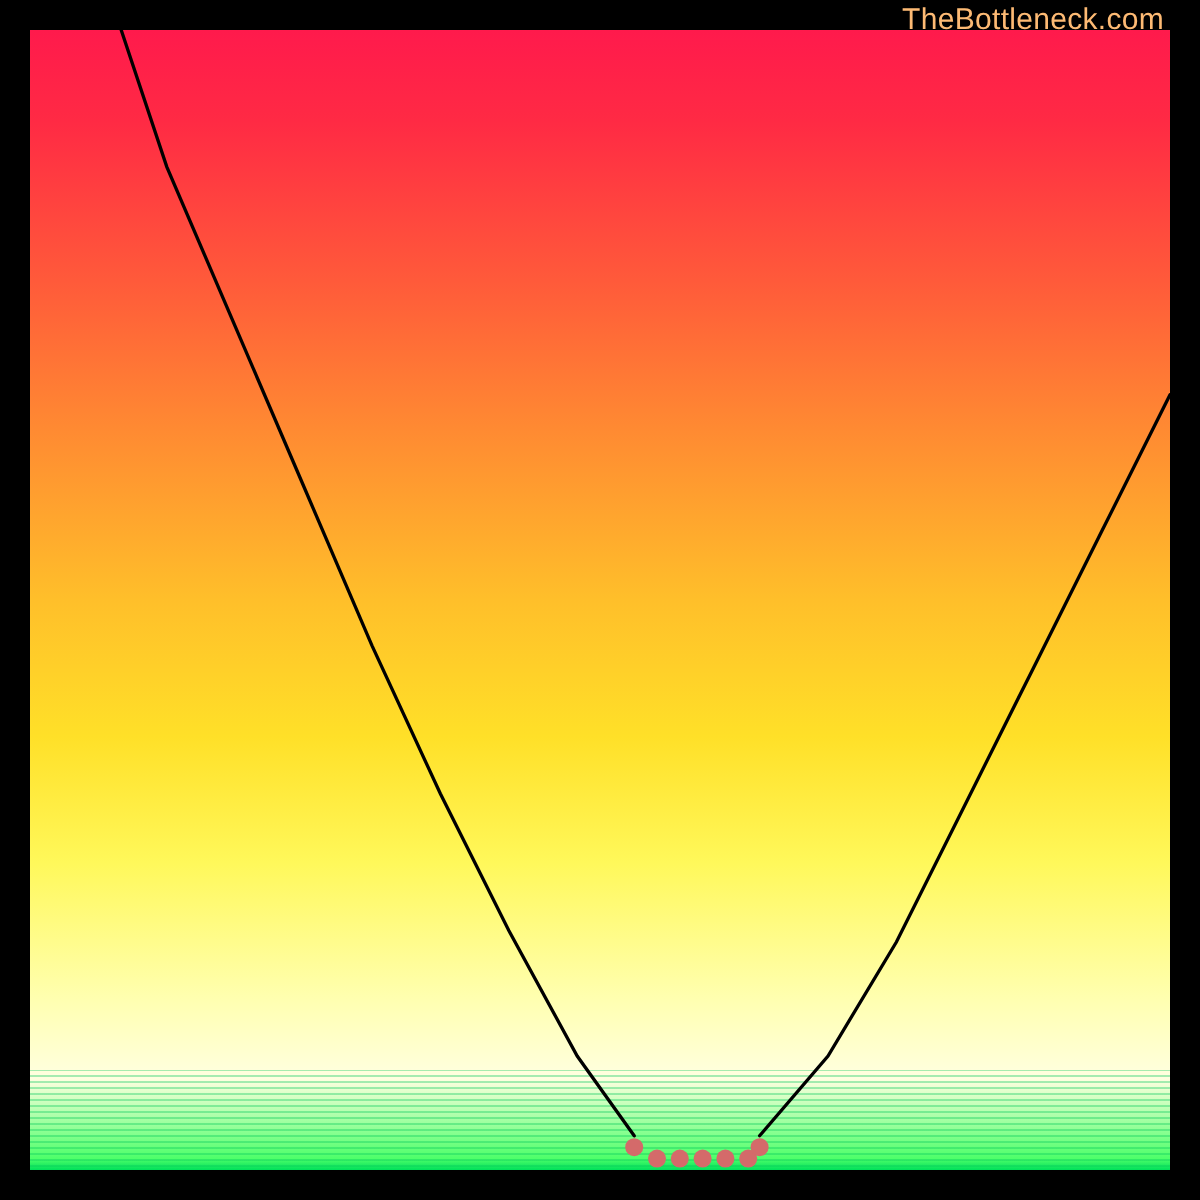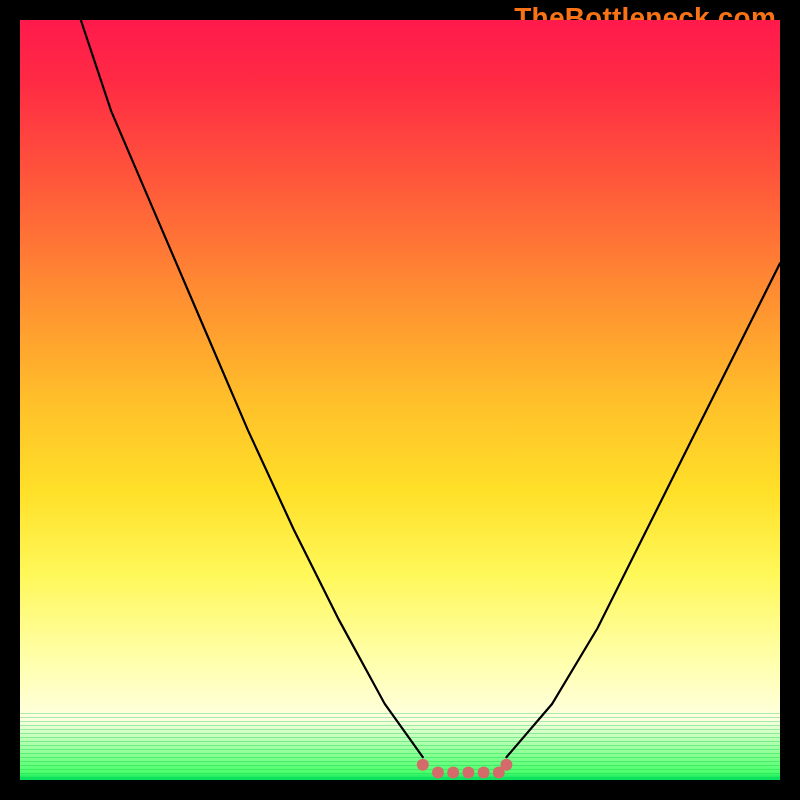--- a/index.html
+++ b/index.html
@@ -52,23 +52,23 @@
       rgba(0,200,90,0.35) 3px,
       rgba(0,200,90,0.35) 4px
     );
     pointer-events: none;
   }
   .watermark {
     position: absolute;
     right: 24px;
     top: 2px;
     font-family: Arial, Helvetica, sans-serif;
-    font-size: 28px;
-    font-weight: 700;
-    color: #f97316;
+    font-size: 20px;
+    font-weight: 400;
+    color: #fdba74;
     letter-spacing: 0.2px;
     user-select: none;
   }
   svg.curves {
     position: absolute;
     left: 0;
     top: 0;
     width: 760px;
     height: 760px;
   }

